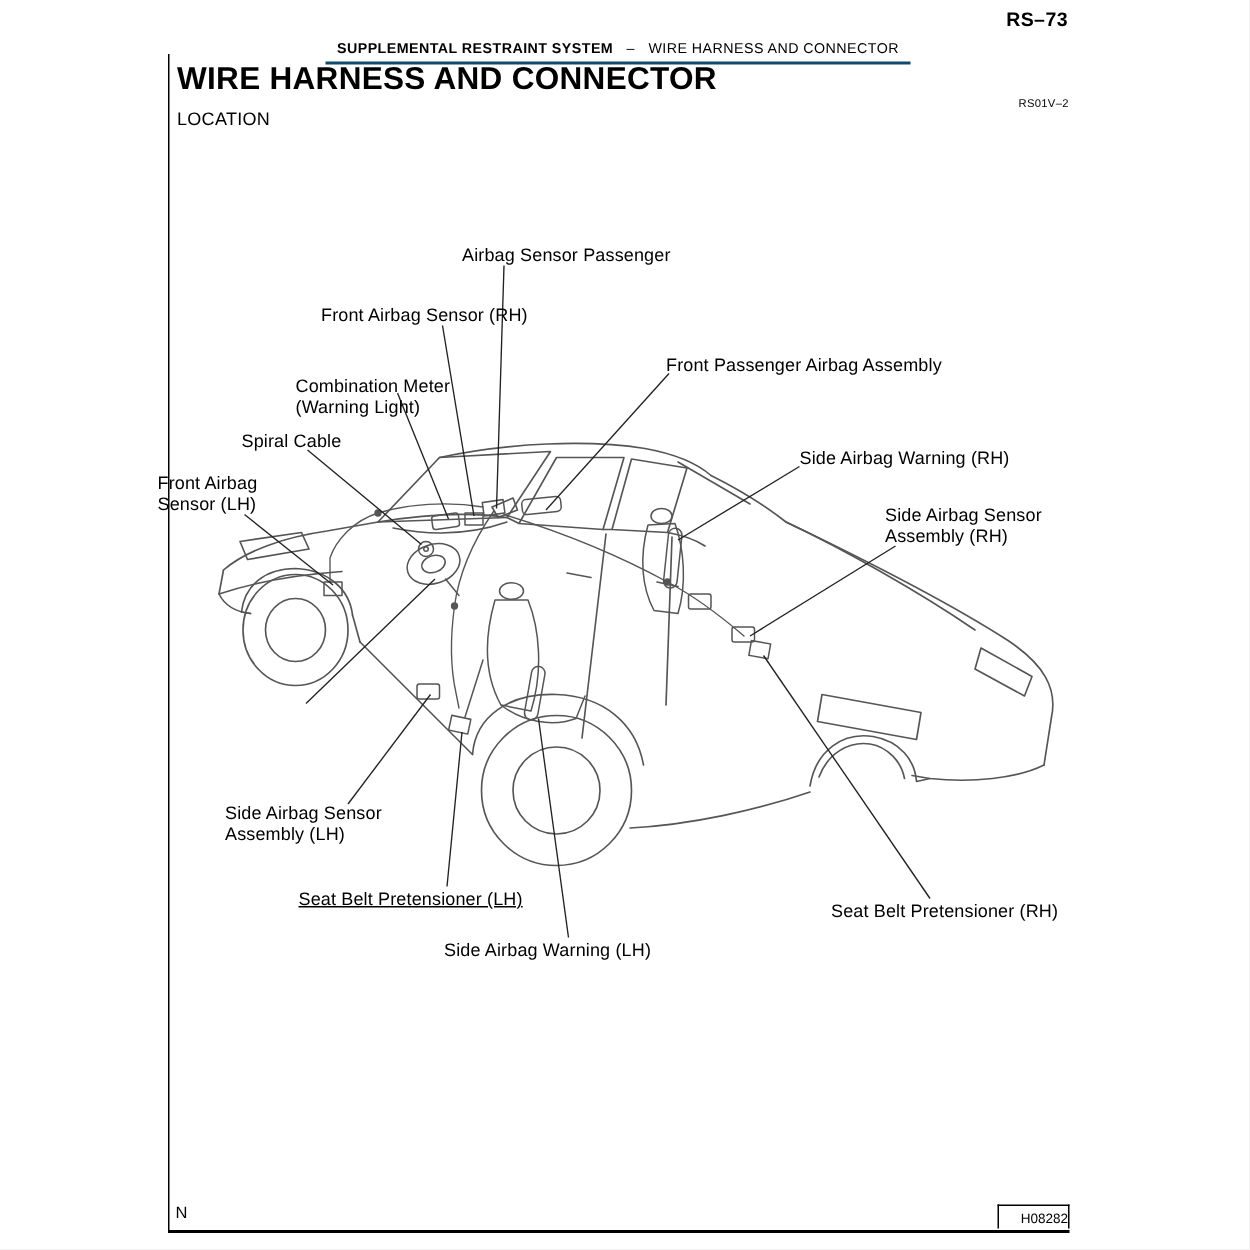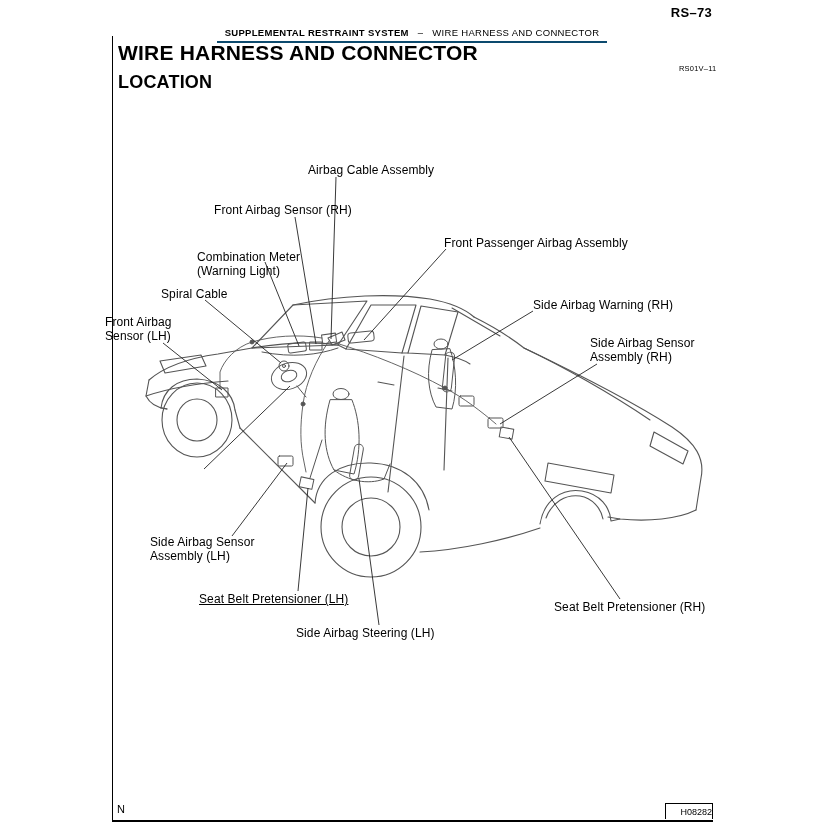--- a/index.html
+++ b/index.html
@@ -16,21 +16,21 @@
   }
   .hdr-section{font-weight:bold;}
   .hdr-sep{padding:0 6px;}
   .hdr-subsection{font-weight:normal;}
   .content-frame{
     position:absolute;left:112px;top:36px;width:600px;height:784px;
     border-left:1px solid #000;border-bottom:2px solid #000;
   }
   .title{position:absolute;left:118px;top:41px;font-size:21px;font-weight:bold;letter-spacing:.2px;}
   .doc-code{position:absolute;left:679px;top:64px;font-size:7.5px;letter-spacing:.2px;}
-  .subtitle{position:absolute;left:118px;top:72px;font-size:18px;font-weight:bold;letter-spacing:.2px;}
+  .subtitle{position:absolute;left:118px;top:72px;font-size:12px;font-weight:normal;letter-spacing:.2px;}
   .footer-mark{position:absolute;left:117px;top:803px;font-size:11px;}
   .figure-code{
     position:absolute;left:665px;top:803px;width:46px;height:15px;border:1px solid #000;border-bottom:none;
     font-size:9px;text-align:right;line-height:16px;background:#fff;
   }
   .diagram-svg{position:absolute;left:0;top:0;width:833px;height:833px;}
   .lbl{position:absolute;font-size:12px;line-height:1.18;white-space:pre-line;letter-spacing:.1px;color:#000;}
   #lbl-0{left:308px;top:163px;}
   #lbl-1{left:214px;top:203px;}
   #lbl-2{left:197px;top:250px;}
@@ -56,21 +56,21 @@
     <span class="inner">
       <span class="hdr-section">SUPPLEMENTAL RESTRAINT SYSTEM</span>
       <span class="hdr-sep">–</span>
       <span class="hdr-subsection">WIRE HARNESS AND CONNECTOR</span>
     </span>
   </div>
 
   <div class="content-frame"></div>
 
   <div class="title">WIRE HARNESS AND CONNECTOR</div>
-  <div class="doc-code">RS01V–11</div>
+  <div class="doc-code">RS01V–2</div>
   <div class="subtitle">LOCATION</div>
 
   <svg class="diagram-svg" viewBox="0 0 833 833">
 
     <g fill="none" stroke="#555555" stroke-width="1.1" stroke-linecap="round" stroke-linejoin="round">
       <path d="M149,380 C164,367 190,358 218,354 L252,348"></path>
       <path d="M149,380 L146,396 C150,404 158,408 167,409"></path>
       <path d="M146,396 C170,388 200,383 228,381"></path>
       <path d="M160,361 L201,355 L206,366 L165,373 Z"></path>
       <path d="M252,348 L293,305 L367,301 L338,345 Z"></path>
@@ -151,33 +151,33 @@
       <line x1="163" y1="343" x2="222" y2="390"></line>
       <line x1="597" y1="364" x2="500" y2="424"></line>
       <line x1="204" y1="469" x2="290" y2="386"></line>
       <line x1="232" y1="536" x2="287" y2="463"></line>
       <line x1="298" y1="591" x2="308" y2="488"></line>
       <line x1="379" y1="625" x2="359" y2="479"></line>
       <line x1="620" y1="599" x2="509" y2="437"></line>
     </g>
   </svg>
 
-  <div class="lbl" id="lbl-0">Airbag Cable Assembly</div>
+  <div class="lbl" id="lbl-0">Airbag Sensor Passenger</div>
   <div class="lbl" id="lbl-1">Front Airbag Sensor (RH)</div>
   <div class="lbl" id="lbl-2">Combination Meter
 (Warning Light)</div>
   <div class="lbl" id="lbl-3">Front Passenger Airbag Assembly</div>
   <div class="lbl" id="lbl-4">Spiral Cable</div>
   <div class="lbl" id="lbl-5">Side Airbag Warning (RH)</div>
   <div class="lbl" id="lbl-6">Front Airbag
 Sensor (LH)</div>
   <div class="lbl" id="lbl-7">Side Airbag Sensor
 Assembly (RH)</div>
   <div class="lbl" id="lbl-9">Side Airbag Sensor
 Assembly (LH)</div>
   <div class="lbl" id="lbl-10">Seat Belt Pretensioner (LH)</div>
-  <div class="lbl" id="lbl-11">Side Airbag Steering (LH)</div>
+  <div class="lbl" id="lbl-11">Side Airbag Warning (LH)</div>
   <div class="lbl" id="lbl-12">Seat Belt Pretensioner (RH)</div>
 
   <div class="footer-mark">N</div>
   <div class="figure-code">H08282</div>
 
 </div>
 
 </body></html>

